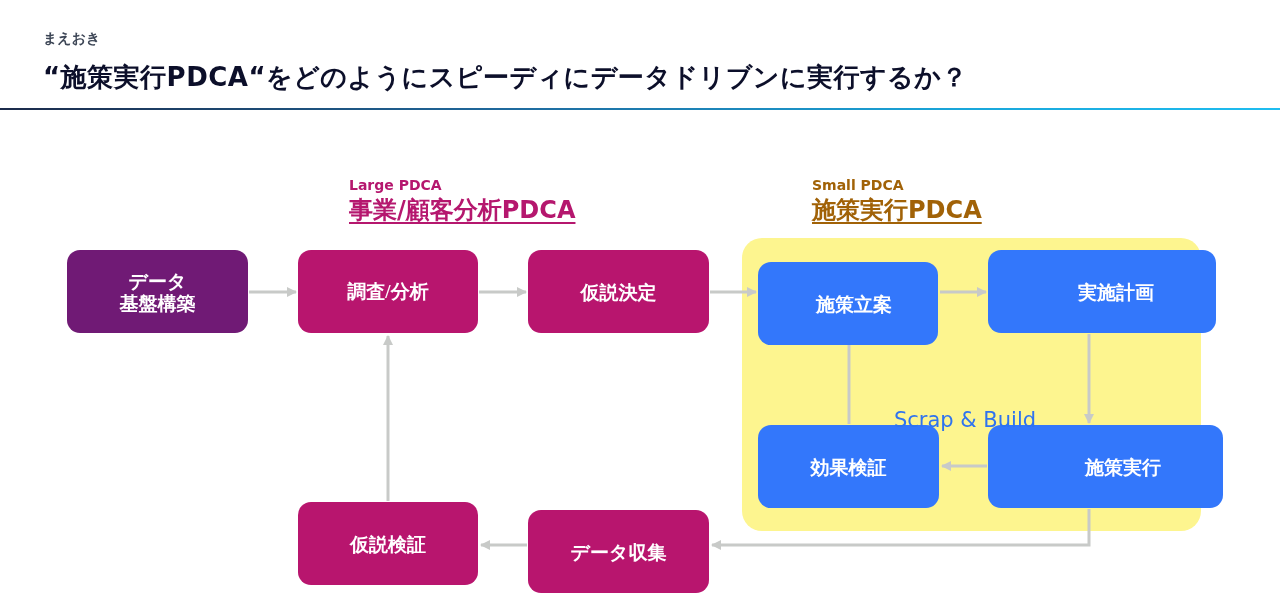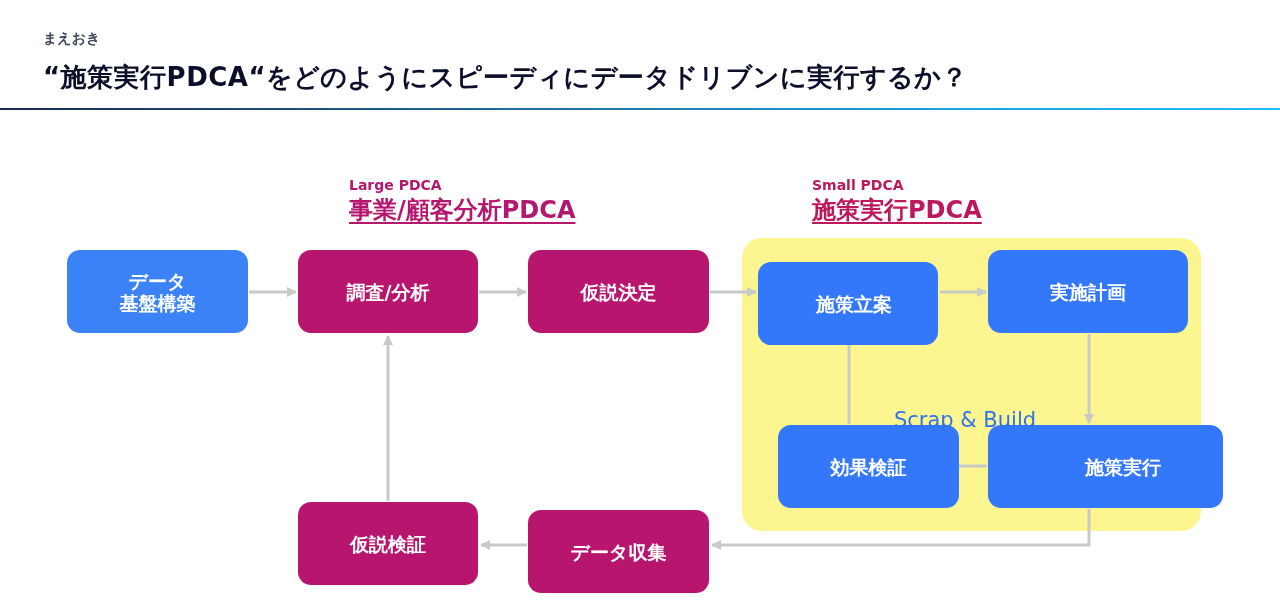--- a/index.html
+++ b/index.html
@@ -21,32 +21,32 @@
     position: absolute; left: 0; top: 108px; width: 1280px; height: 2px;
     background: linear-gradient(to right, #1b2a4a 0%, #1f6a9e 40%, #19a6da 75%, #1fbdf0 100%);
   }
   .group-label { position: absolute; text-align: left; font-weight: bold; }
   .group-label .small { font-size: 14px; line-height: 18px; }
   .group-label .big {
     font-size: 24px; line-height: 32px; text-decoration: underline;
     text-underline-offset: 4px; text-decoration-thickness: 2px; white-space: nowrap;
   }
   .grp-large { left: 349px; top: 176px; width: 310px; color: #b5176e; }
-  .grp-small { left: 812px; top: 176px; width: 306px; color: #be185d; }
+  .grp-small { left: 812px; top: 176px; width: 306px; color: #a16207; }
 
   .yellow-zone {
     position: absolute; left: 742px; top: 238px; width: 459px; height: 293px;
     background: #fdf58f; border-radius: 20px;
   }
   .box {
     position: absolute; display: flex; align-items: center; justify-content: center;
     flex-direction: column; color: #ffffff; font-weight: bold; font-size: 19px;
     border-radius: 13px; text-align: center; line-height: 22px;
   }
-  .grey { background: #3b82f6; align-items: center; }
+  .grey { background: #701a75; align-items: center; }
   .magenta { background: #b8156e; }
   .blue { background: #3377fb; }
   .scrap {
     position: absolute; left: 870px; top: 366px; width: 190px; text-align: center;
     color: #2f73ef; font-size: 21px; margin-top: 42px;
   }
   svg.arrows { position: absolute; left: 0; top: 0; }
 </style>
 </head>
 <body>
@@ -83,24 +83,24 @@
     <polyline points="1089,509 1089,545 712,545" marker-end="url(#ah)"></polyline>
     <line x1="527" y1="545" x2="481" y2="545" marker-end="url(#ah)"></line>
     <line x1="388" y1="501" x2="388" y2="336" marker-end="url(#ah)"></line>
   </g>
 </svg>
 
 <div class="box grey" style="left:67px; top:250px; width:181px; height:83px;">
   <span>データ</span>
   <span>基盤構築</span>
 </div>
-<div class="box magenta" style="left:298px; top:250px; width:180px; height:83px;">調査/分析</div>
+<div class="box magenta" style="left:298px; top:250px; width:180px; height:83px;font-family:Liberation Serif, serif;">調査/分析</div>
 <div class="box magenta" style="left:528px; top:250px; width:181px; height:83px;">仮説決定</div>
 
 <div class="box blue" style="left:758px; top:262px; width:168px; height:83px;padding-left:12px;">施策立案</div>
-<div class="box blue" style="left:988px; top:250px; width:200px; height:83px;">実施計画</div>
-<div class="box blue" style="left:778px; top:425px; width:181px; height:83px;">効果検証</div>
+<div class="box blue" style="left:988px; top:250px; width:200px; height:83px;padding-left:28px;">実施計画</div>
+<div class="box blue" style="left:758px; top:425px; width:181px; height:83px;">効果検証</div>
 <div class="box blue" style="left:988px; top:425px; width:200px; height:83px;padding-left:35px;">施策実行</div>
 
 <div class="scrap">Scrap &amp; Build</div>
 
 <div class="box magenta" style="left:298px; top:502px; width:180px; height:83px;">仮説検証</div>
 <div class="box magenta" style="left:528px; top:502px; width:181px; height:83px;margin-top:8px;">データ収集</div>
 
 </body></html>

